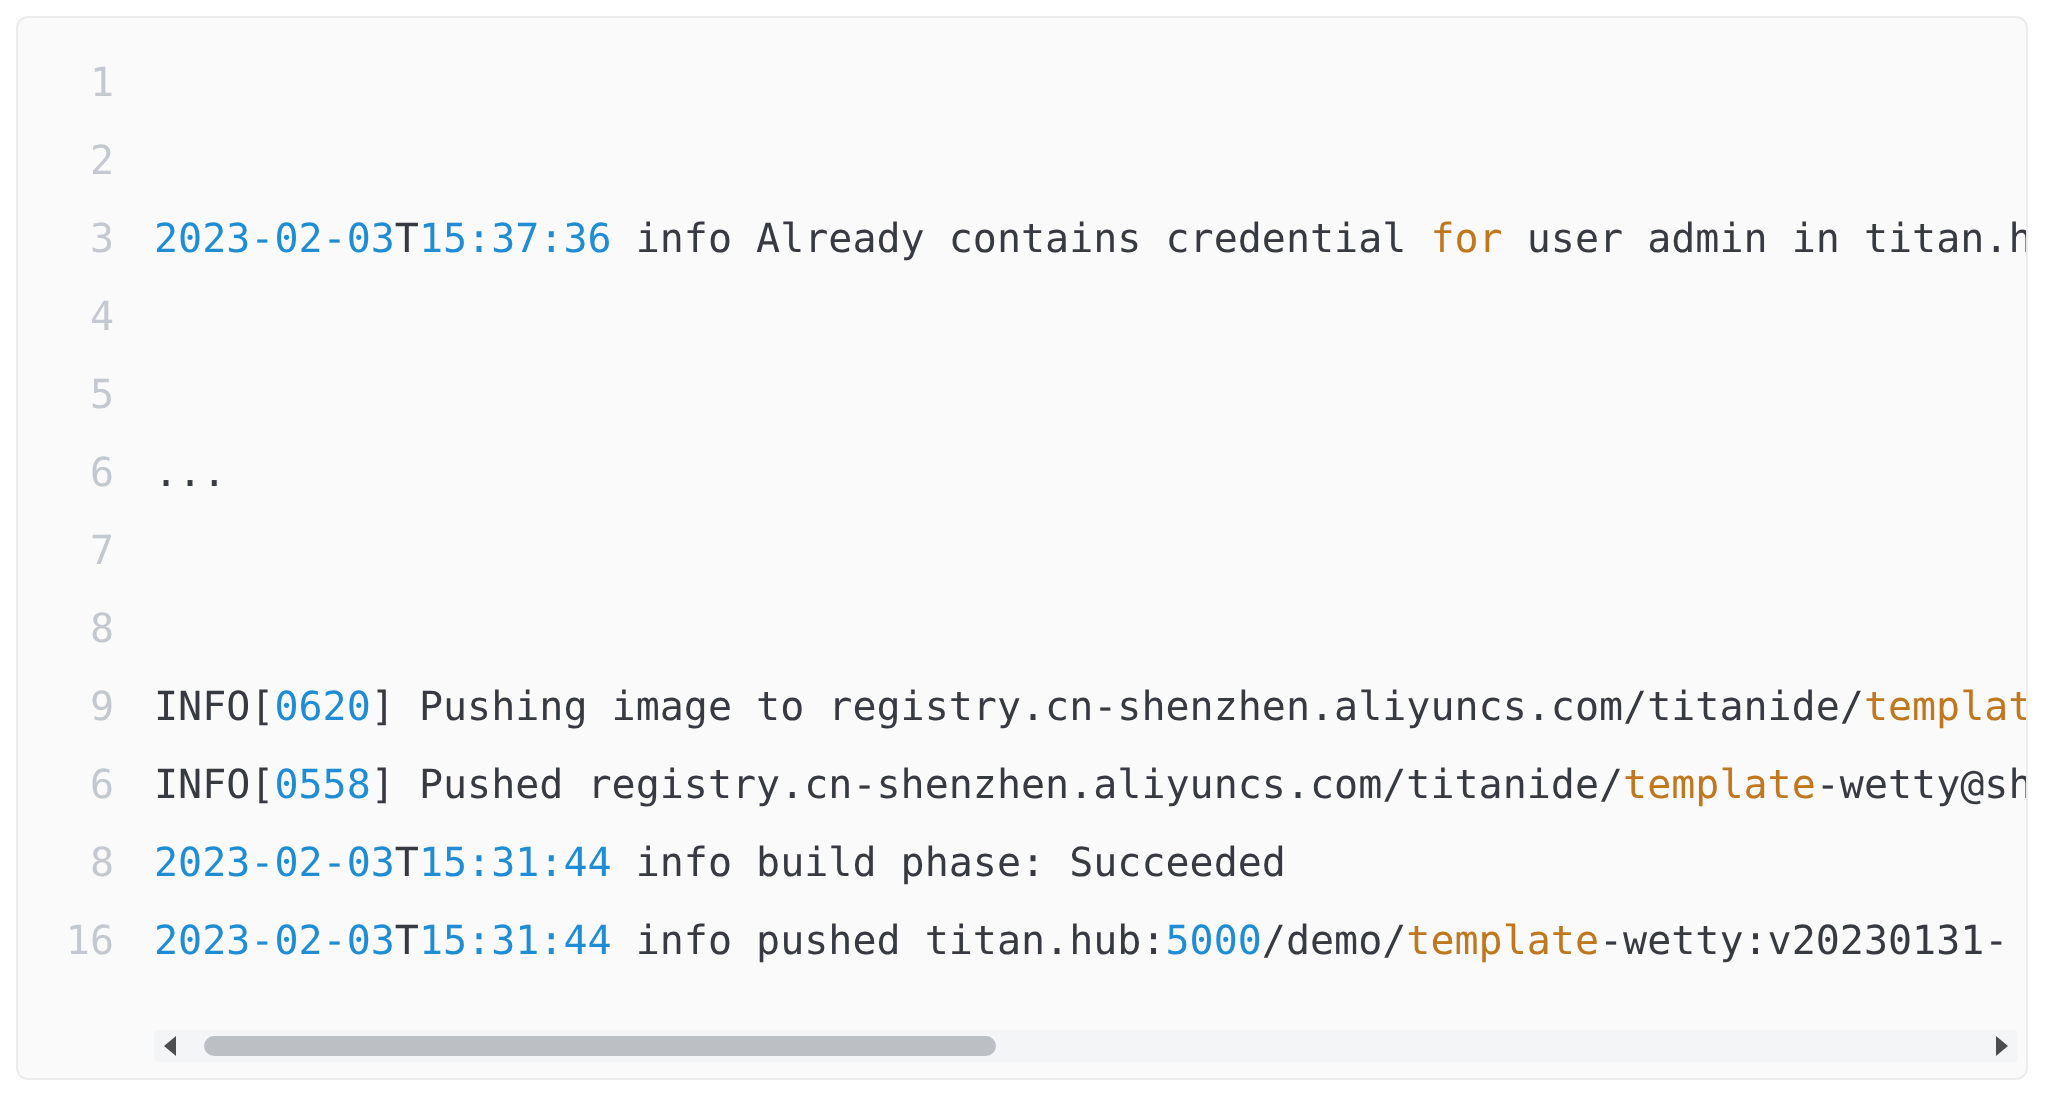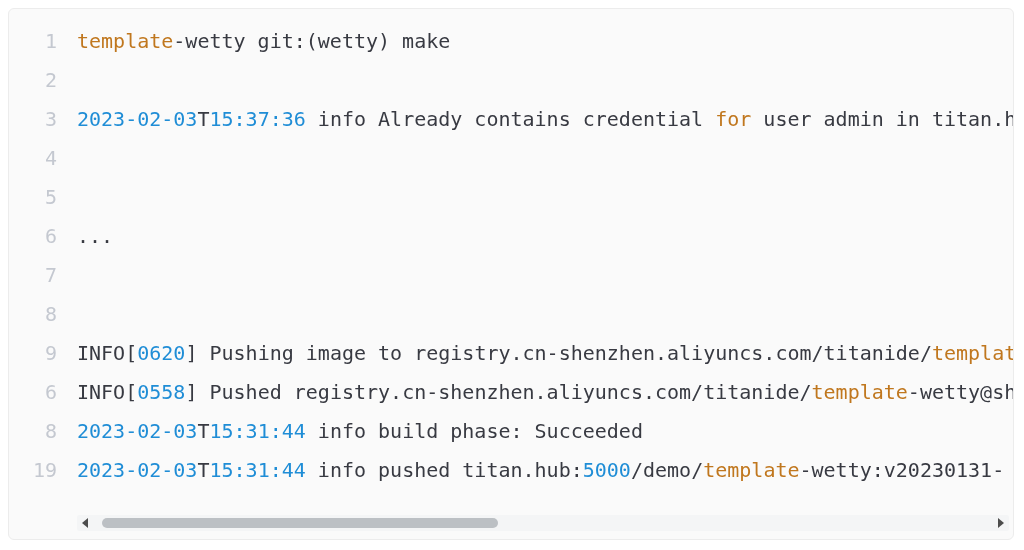--- a/index.html
+++ b/index.html
@@ -94,32 +94,32 @@
     background: #bcc0c4;
     border-radius: 5px;
     cursor: pointer;
   }
 </style>
 </head>
 <body>
 
 <div class="code-block">
   <div class="code-area">
-      <div class="line"><span class="ln">1</span><span class="code"><span class="tok-kw">template</span><span class="tok-t">-wetty git:(wetty) make</span></span></div>
+      <div class="line"><span class="ln">1</span></div>
       <div class="line"><span class="ln">2</span></div>
       <div class="line"><span class="ln">3</span><span class="code"><span class="tok-num">2023-02-03</span><span class="tok-t">T</span><span class="tok-num">15:37:36</span><span class="tok-t"> info Already contains credential </span><span class="tok-kw">for</span><span class="tok-t"> user admin in titan.hub</span></span></div>
       <div class="line"><span class="ln">4</span></div>
       <div class="line"><span class="ln">5</span><span class="code"></span></div>
       <div class="line"><span class="ln">6</span><span class="code"><span class="tok-t">...</span></span></div>
       <div class="line"><span class="ln">7</span><span class="code"></span></div>
       <div class="line"><span class="ln">8</span></div>
       <div class="line"><span class="ln">9</span><span class="code"><span class="tok-t">INFO[</span><span class="tok-num">0620</span><span class="tok-t">] Pushing image to registry.cn-shenzhen.aliyuncs.com/titanide/</span><span class="tok-kw">template</span></span></div>
       <div class="line"><span class="ln">6</span><span class="code"><span class="tok-t">INFO[</span><span class="tok-num">0558</span><span class="tok-t">] Pushed registry.cn-shenzhen.aliyuncs.com/titanide/</span><span class="tok-kw">template</span><span class="tok-t">-wetty@sha256</span></span></div>
       <div class="line"><span class="ln">8</span><span class="code"><span class="tok-num">2023-02-03</span><span class="tok-t">T</span><span class="tok-num">15:31:44</span><span class="tok-t"> info build phase: Succeeded</span></span></div>
-      <div class="line"><span class="ln">19</span><span class="code"><span class="tok-num">2023-02-03</span><span class="tok-t">T</span><span class="tok-num">15:31:44</span><span class="tok-t"> info pushed titan.hub:</span><span class="tok-num">5000</span><span class="tok-t">/demo/</span><span class="tok-kw">template</span><span class="tok-t">-wetty:v20230131-</span></span></div>
+      <div class="line"><span class="ln">16</span><span class="code"><span class="tok-num">2023-02-03</span><span class="tok-t">T</span><span class="tok-num">15:31:44</span><span class="tok-t"> info pushed titan.hub:</span><span class="tok-num">5000</span><span class="tok-t">/demo/</span><span class="tok-kw">template</span><span class="tok-t">-wetty:v20230131-</span></span></div>
     </div>
   <div class="hscrollbar">
     <div class="sb-arrow">
       <span class="tri-left"></span>
     </div>
     <div class="sb-track">
       <div class="sb-thumb" style="left: 1%; width: 44%;"></div>
     </div>
     <div class="sb-arrow">
       <span class="tri-right"></span>

